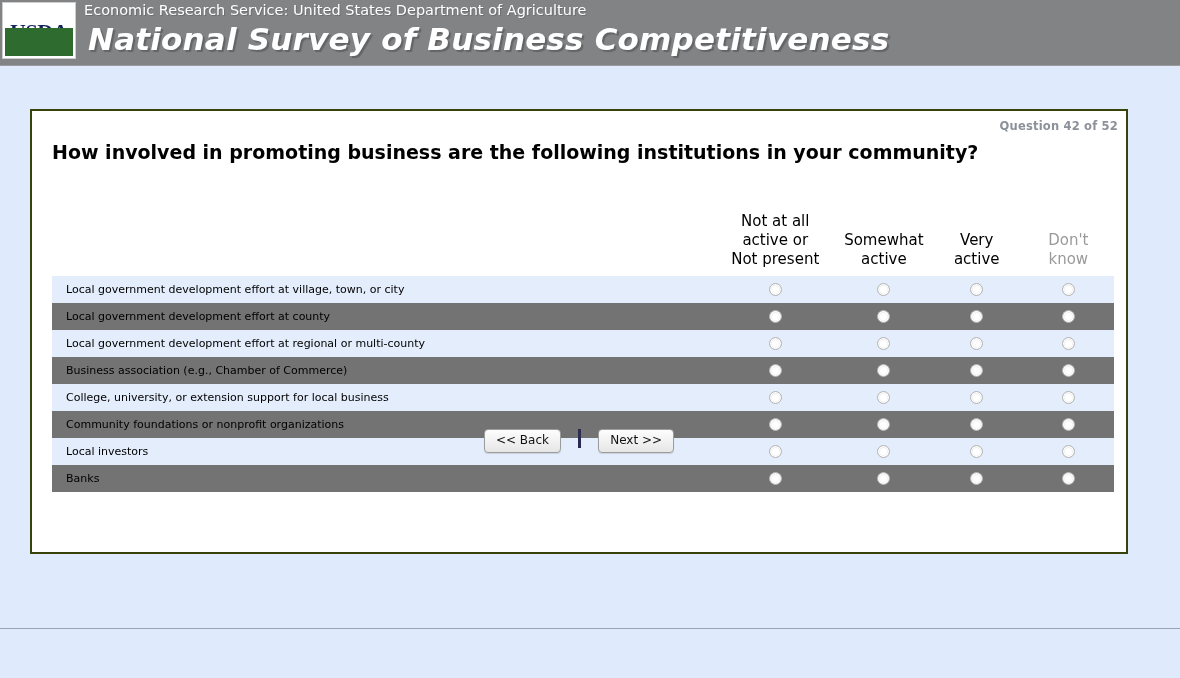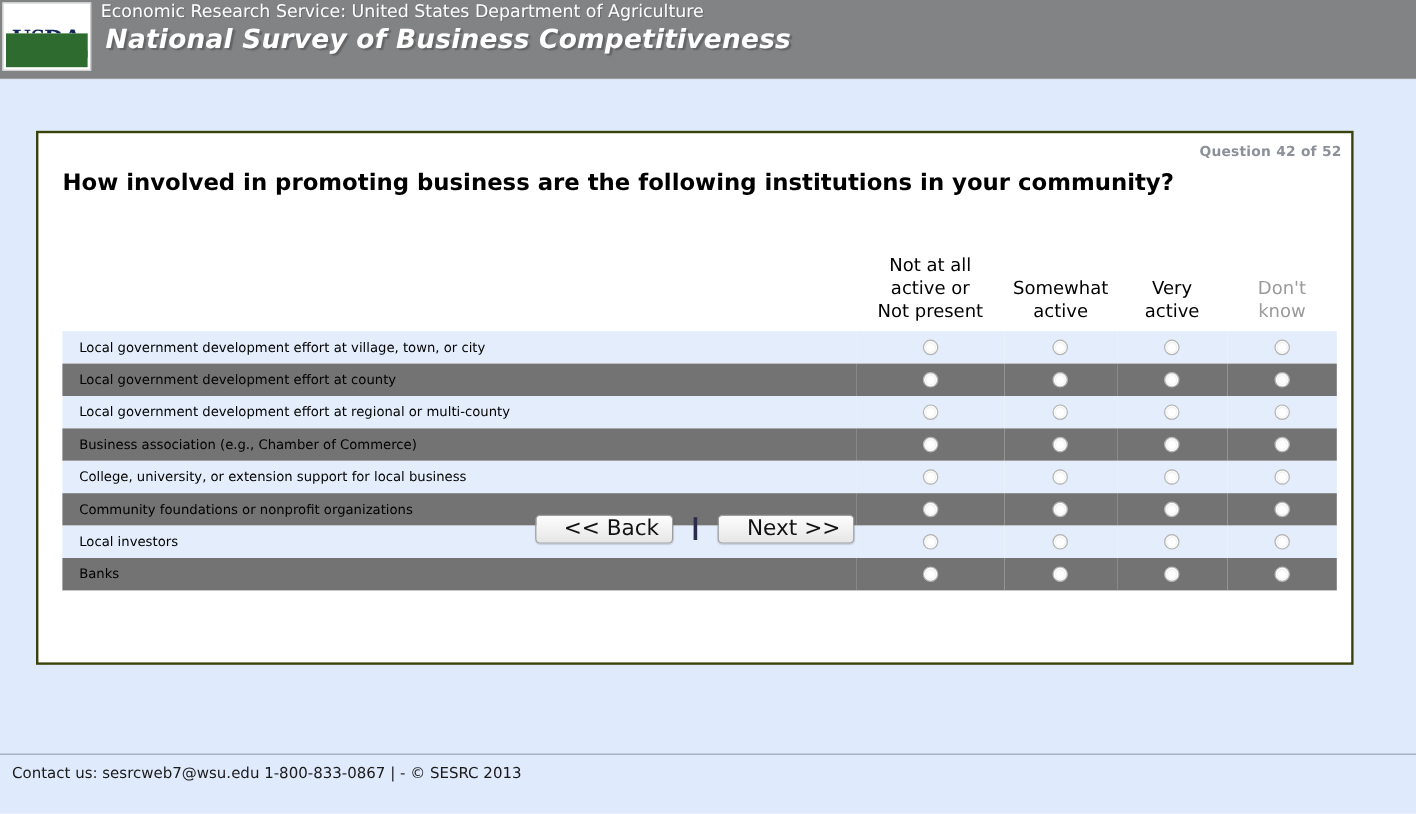--- a/index.html
+++ b/index.html
@@ -73,21 +73,21 @@
     color: #ffffff;
     text-shadow: 1px 1px 0 #6e6f71;
     white-space: nowrap;
   }
   .hdr-title {
     position: absolute;
     left: 88px; top: 21px;
     font-family: "DejaVu Sans", sans-serif;
     font-style: italic;
     font-weight: bold;
-    font-size: 22px;
+    font-size: 31px;
     color: #ffffff;
     text-shadow: 2px 2px 1px #636466;
     white-space: nowrap;
     letter-spacing: 0.2px;
   }
 
   
   .page {
     position: relative;
     height: 562px;
@@ -175,23 +175,23 @@
   
   .navbar {
     position: absolute;
     left: 0; right: 0; top: 318px;
     text-align: center;
     white-space: nowrap;
   }
   .navbtn {
     display: inline-block;
     min-width: 70px;
-    padding: 2px 11px 3px 23px;
-    font-family: "DejaVu Sans", sans-serif;
-    font-size: 18px;
+    padding: 2px 11px 3px 11px;
+    font-family: "DejaVu Sans", sans-serif;
+    font-size: 12px;
     color: #121212;
     background: linear-gradient(#fdfdfd, #e6e6e6);
     border: 1px solid #9c9c9c;
     border-radius: 4px;
     box-shadow: 0 1px 1px rgba(0,0,0,0.12);
     cursor: pointer;
     line-height: 17px;
   }
   .navsep {
     display: inline-block;
@@ -331,14 +331,13 @@
     <div class="navbar">
       <span class="navbtn">&lt;&lt; Back</span>
       <span class="navsep"></span>
       <span class="navbtn">Next &gt;&gt;</span>
     </div>
 
   </div>
 </div>
 
 <div class="footer">
-  <div class="f1">Contact us: sesrcweb7@wsu.edu 1-800-833-0867 | - © SESRC 2013</div>
 </div>
 
 </body></html>

